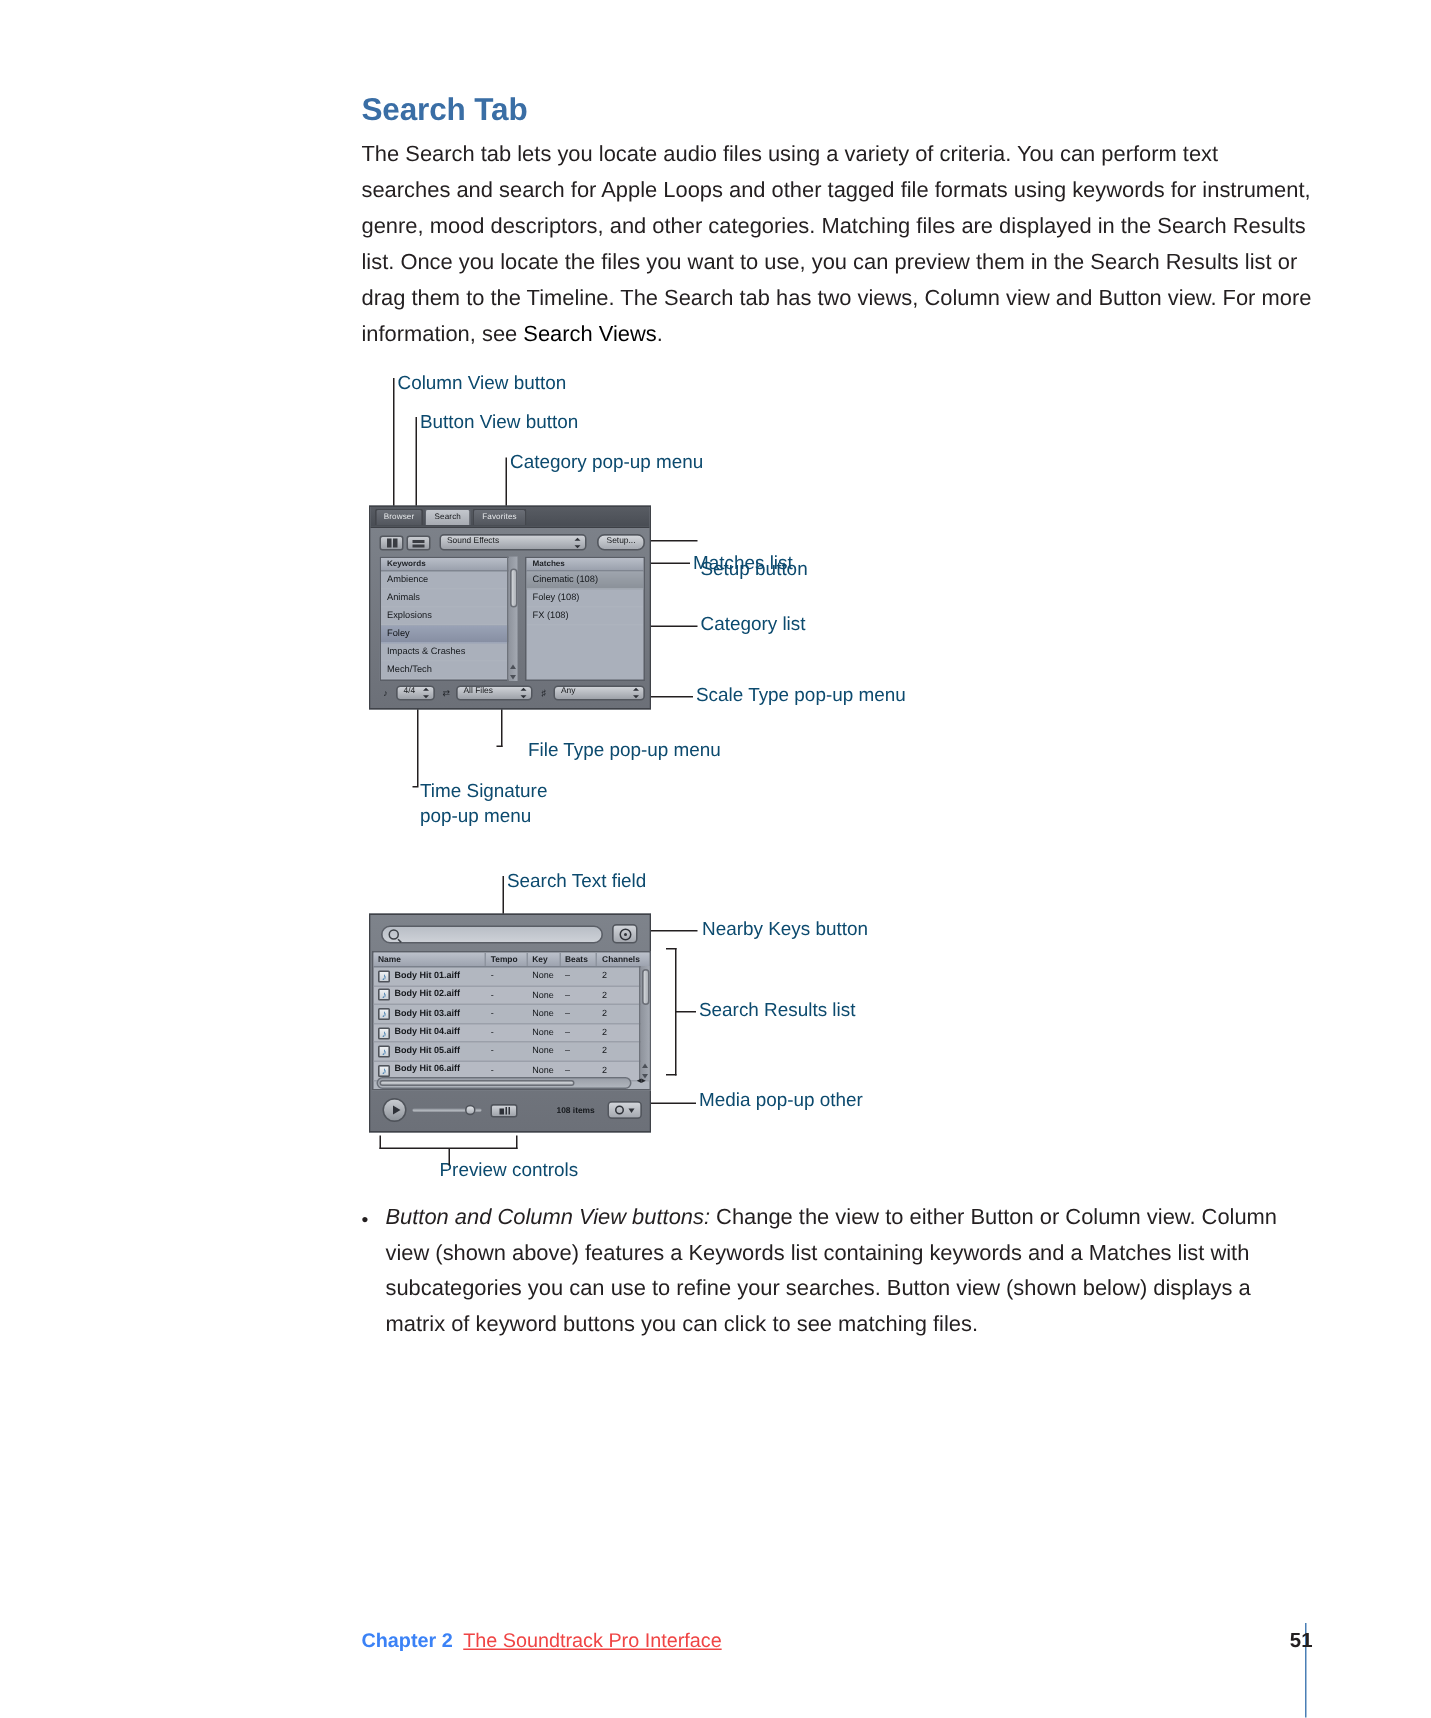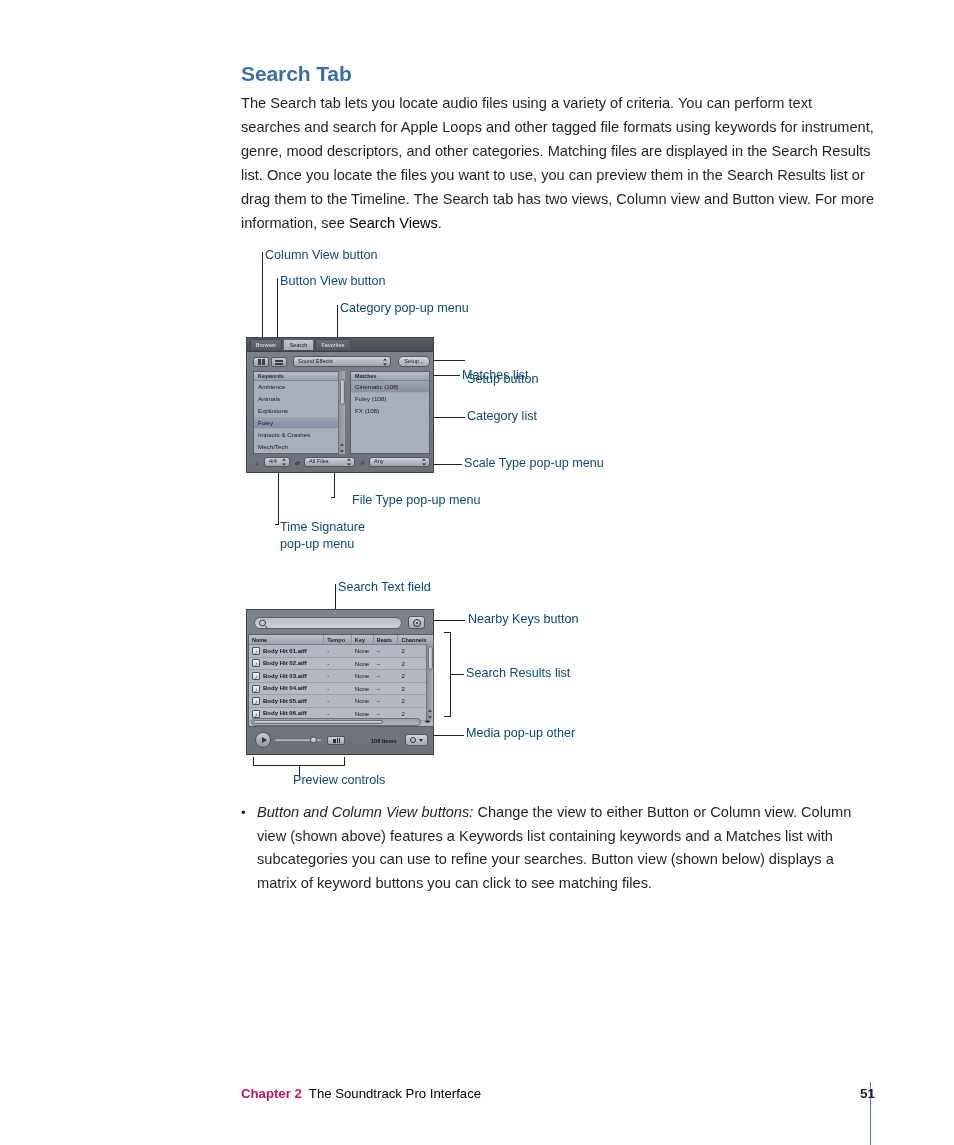--- a/index.html
+++ b/index.html
@@ -35,22 +35,22 @@
   #bullet-block .bullet-row { display: flex; }
   #bullet-block .dot { width: 16px; flex: 0 0 16px; font-size: 13px; line-height: 23.5px; }
   #bullet-block .btext { flex: 1; }
   #bullet-block em { font-style: italic; }
 
   
   #footer {
     position: absolute; left: 241px; top: 1086px; width: 634px;
     font-size: 13.2px;
   }
-  #footer .chap { font-weight: 700; color: #be185d; }
-  #footer .chaptitle { color: #000000; margin-left: 7px; }
+  #footer .chap { font-weight: 700; color: #3b82f6; }
+  #footer .chaptitle { color: #ef4444; margin-left: 7px; text-decoration: underline; }
   #footer .pageno {
     position: absolute; right: 0px; top: 0px;
     font-weight: 700; color: #231f20; font-size: 13.6px;
   }
   #footer-rule {
     position: absolute; left: 870px; top: 1082px;
     width: 1px; height: 63px; background: #4a7fb5;
   }
 
   

